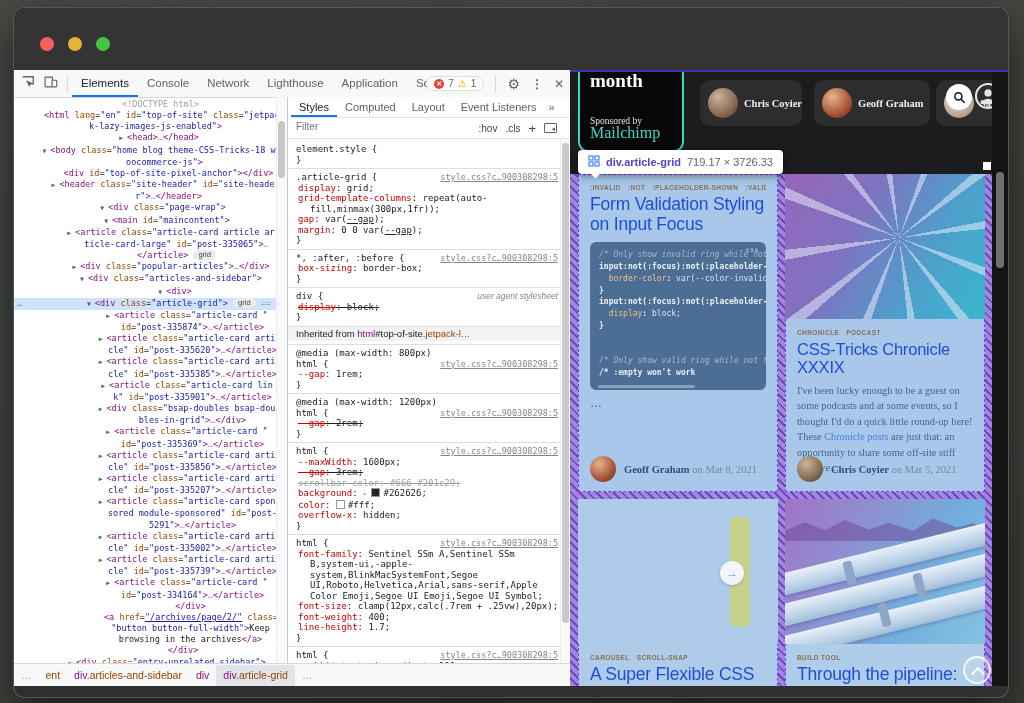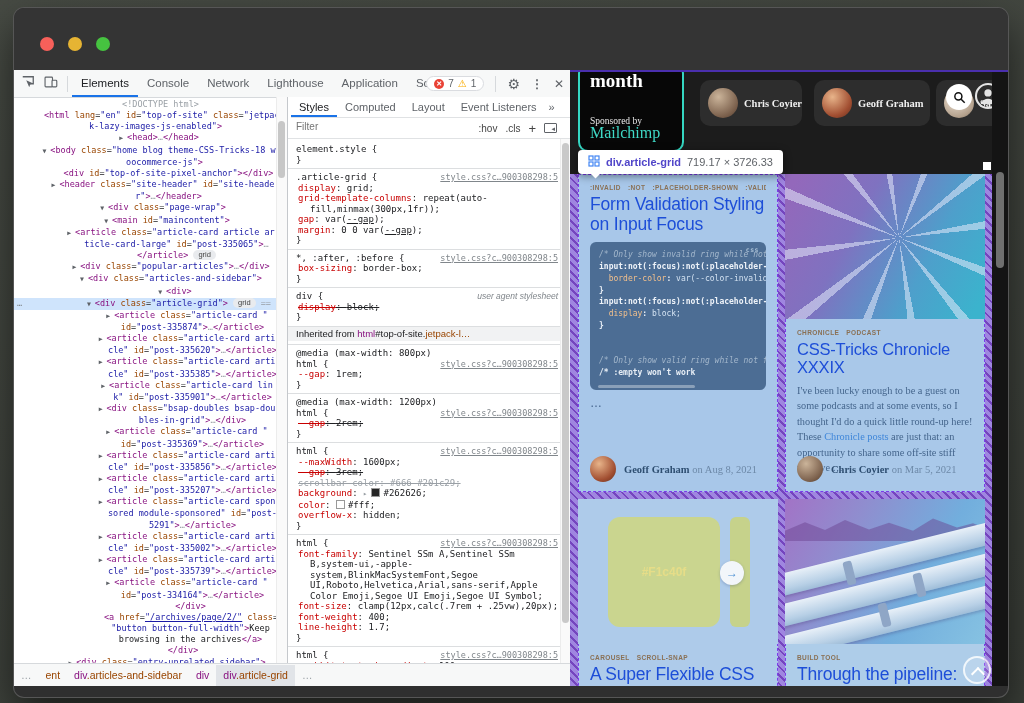--- a/index.html
+++ b/index.html
@@ -396,44 +396,41 @@
                     <div class="trow">&nbsp;</div>
                     <div class="trow"><span class="ck-c">/* Only show valid ring while not focused an</span></div>
                     <div class="trow"><span class="ck-p">/* :empty won't work</span></div>
                   </div>
                 <span class="hbar"></span>
               </div>
               <div class="trunc">…</div>
             </div>
             <div class="card-author">
               <span class="cav av-geoff"></span>
-              <span class="who"><b>Geoff Graham</b> <span class="dt">on Aug 8, 2021</span></span>
+              <span class="who"><b>Geoff Graham</b> <span class="dt">on Mar 8, 2021</span></span>
             </div>
           </div>
 
           <div class="card cardB">
             <div class="card-img imgB">
                 <div class="rays"></div>
               </div>
             <div class="card-body">
               <div class="card-tags"><span class="card-tag">CHRONICLE</span><span class="card-tag">PODCAST</span></div>
               <div class="card-title" style="font-size:16.5px;">CSS-Tricks Chronicle XXXIX</div>
               <div class="excerpt"><span>I've been lucky enough to be a guest on some podcasts and at some events, so I thought I'd do a quick little round-up here! These </span><span class="lnk">Chronicle posts</span><span> are just that: an opportunity to share some off-site stiff that I've …</span></div>
             </div>
             <div class="card-author">
               <span class="cav av-chris"></span>
               <span class="who"><b>Chris Coyier</b> <span class="dt">on Mar 5, 2021</span></span>
             </div>
           </div>
 
           <div class="card cardC">
             <div class="card-img" style="background:#aecbea;">
-              <div class="sq-main">
-                  <span>#F1c40f</span>
-                </div>
               <div class="sq-side"></div>
               <div class="arrow-btn">→</div>
             </div>
             <div class="card-body">
               <div class="card-tags"><span class="card-tag">CAROUSEL</span><span class="card-tag">SCROLL-SNAP</span></div>
               <div class="card-title">A Super Flexible CSS Carousel, Enhanced With</div>
             </div>
           </div>
 
           <div class="card cardD">

